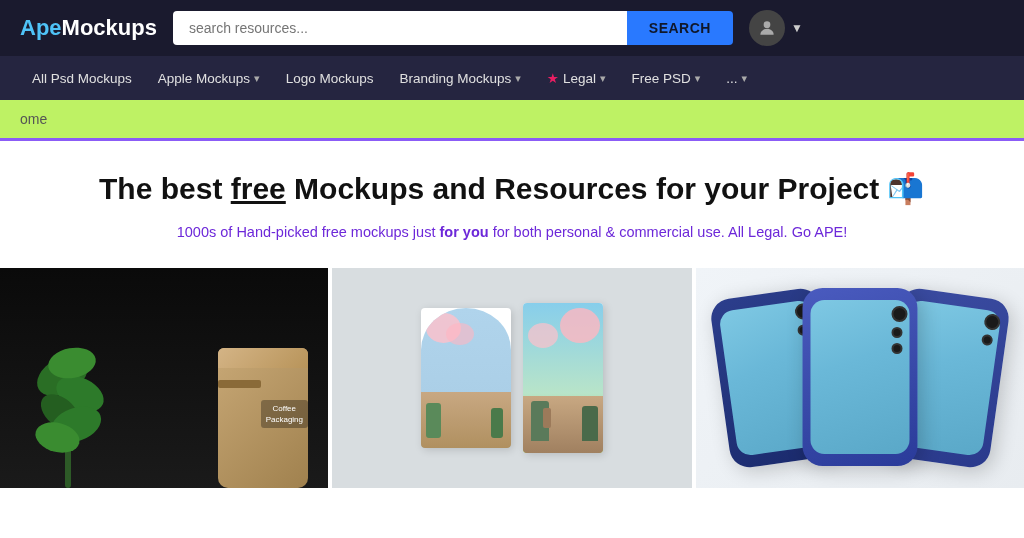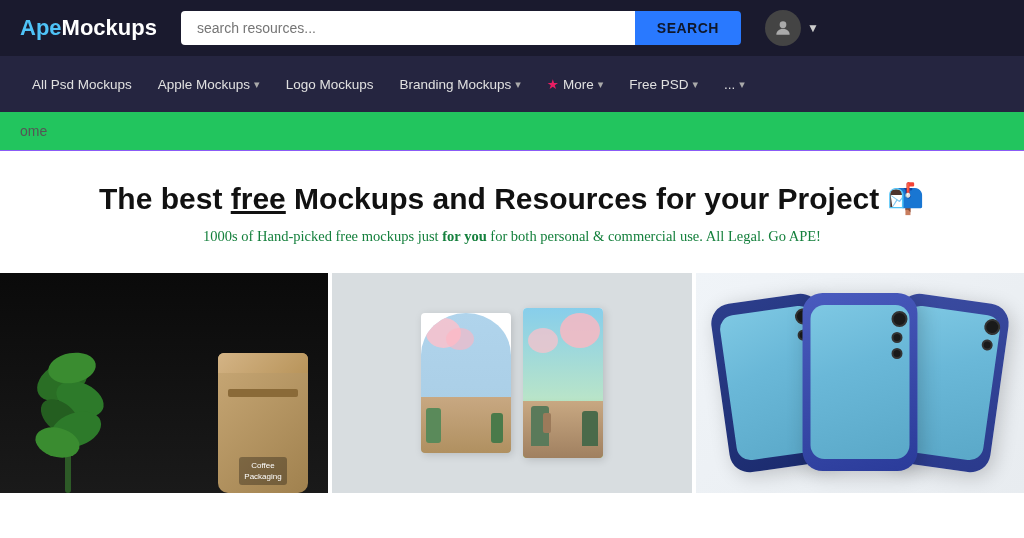--- a/index.html
+++ b/index.html
@@ -4,21 +4,21 @@
   <style>
     * { margin: 0; padding: 0; box-sizing: border-box; }
     body { font-family: Arial, sans-serif; background: #fff; width: 1024px; overflow-x: hidden; }
 
     
     .topbar {
       background: #1a1a2e;
       display: flex;
       align-items: center;
       padding: 10px 20px;
-      gap: 24px;
+      gap: 16px;
       height: 56px;
     }
     .logo {
       font-size: 22px;
       font-weight: bold;
       white-space: nowrap;
       color: #fff;
     }
     .logo span {
       color: #4fc3f7;
@@ -71,21 +71,21 @@
       color: #ccc;
       font-size: 12px;
     }
 
     
     .navbar {
       background: #252540;
       display: flex;
       align-items: center;
       padding: 0 20px;
-      height: 56px;
+      height: 44px;
       gap: 2px;
     }
     .nav-item {
       color: #e0e0e0;
       font-size: 13.5px;
       padding: 0 12px;
       height: 44px;
       display: flex;
       align-items: center;
       cursor: pointer;
@@ -93,49 +93,48 @@
       gap: 4px;
       text-decoration: none;
     }
     .nav-chevron { font-size: 11px; color: #aaa; }
     .nav-star { color: #e91e63; }
     .nav-submit { color: #e0e0e0; }
     .nav-dots { color: #e0e0e0; }
 
     
     .breadcrumb-bar {
-      background: #22c55e;
+      background: #bef264;
       padding: 10px 20px;
-      border-bottom: 1px solid #8b5cf6;
+      border-bottom: 3px solid #8b5cf6;
     }
     .breadcrumb-text {
       font-size: 14px;
       color: #555;
     }
 
     
     .hero {
       text-align: center;
       padding: 28px 20px 16px;
       background: #fff;
     }
     .hero-title {
       font-size: 30px;
       font-weight: 700;
       color: #111;
-      margin-bottom: 10px;
+      margin-bottom: 16px;
       line-height: 1.3;
     }
     .hero-title .underline-text {
       text-decoration: underline;
     }
     .hero-subtitle {
       font-size: 14.5px;
-      color: #15803d;
-      font-family: Liberation Serif, serif;
+      color: #6d28d9;
     }
     .hero-subtitle strong {
       font-weight: 700;
     }
 
     
     .cards-row {
       display: flex;
       gap: 0;
       margin-top: 12px;
@@ -192,21 +191,21 @@
     
     .coffee-bag {
       position: absolute;
       bottom: 0;
       right: 20px;
       width: 90px;
       height: 140px;
       background: linear-gradient(135deg, #c8a876 0%, #a0814e 100%);
       border-radius: 6px 6px 10px 10px;
       display: flex;
-      flex-direction: column;
+      flex-direction: row;
       align-items: center;
       justify-content: flex-end;
       padding-bottom: 8px;
     }
     .coffee-bag-label {
       background: rgba(0,0,0,0.3);
       color: #fff;
       font-size: 8px;
       text-align: center;
       padding: 3px 5px;
@@ -361,21 +360,21 @@
   </div>
 </div>
 
 <nav class="navbar">
   <a class="nav-item">All Psd Mockups</a>
   <a class="nav-item">Apple Mockups <span class="nav-chevron">▾</span></a>
   <a class="nav-item">Logo Mockups</a>
   <a class="nav-item">Branding Mockups <span class="nav-chevron">▾</span></a>
   <a class="nav-item">
     <span class="nav-star">★</span>
-    <span>More</span>
+    <span>Legal</span>
     <span class="nav-chevron">▾</span>
   </a>
   <a class="nav-item">Free PSD <span class="nav-chevron">▾</span></a>
   <a class="nav-item nav-dots">... <span class="nav-chevron">▾</span></a>
 </nav>
 
 <div class="breadcrumb-bar">
   <span class="breadcrumb-text">ome</span>
 </div>
 

